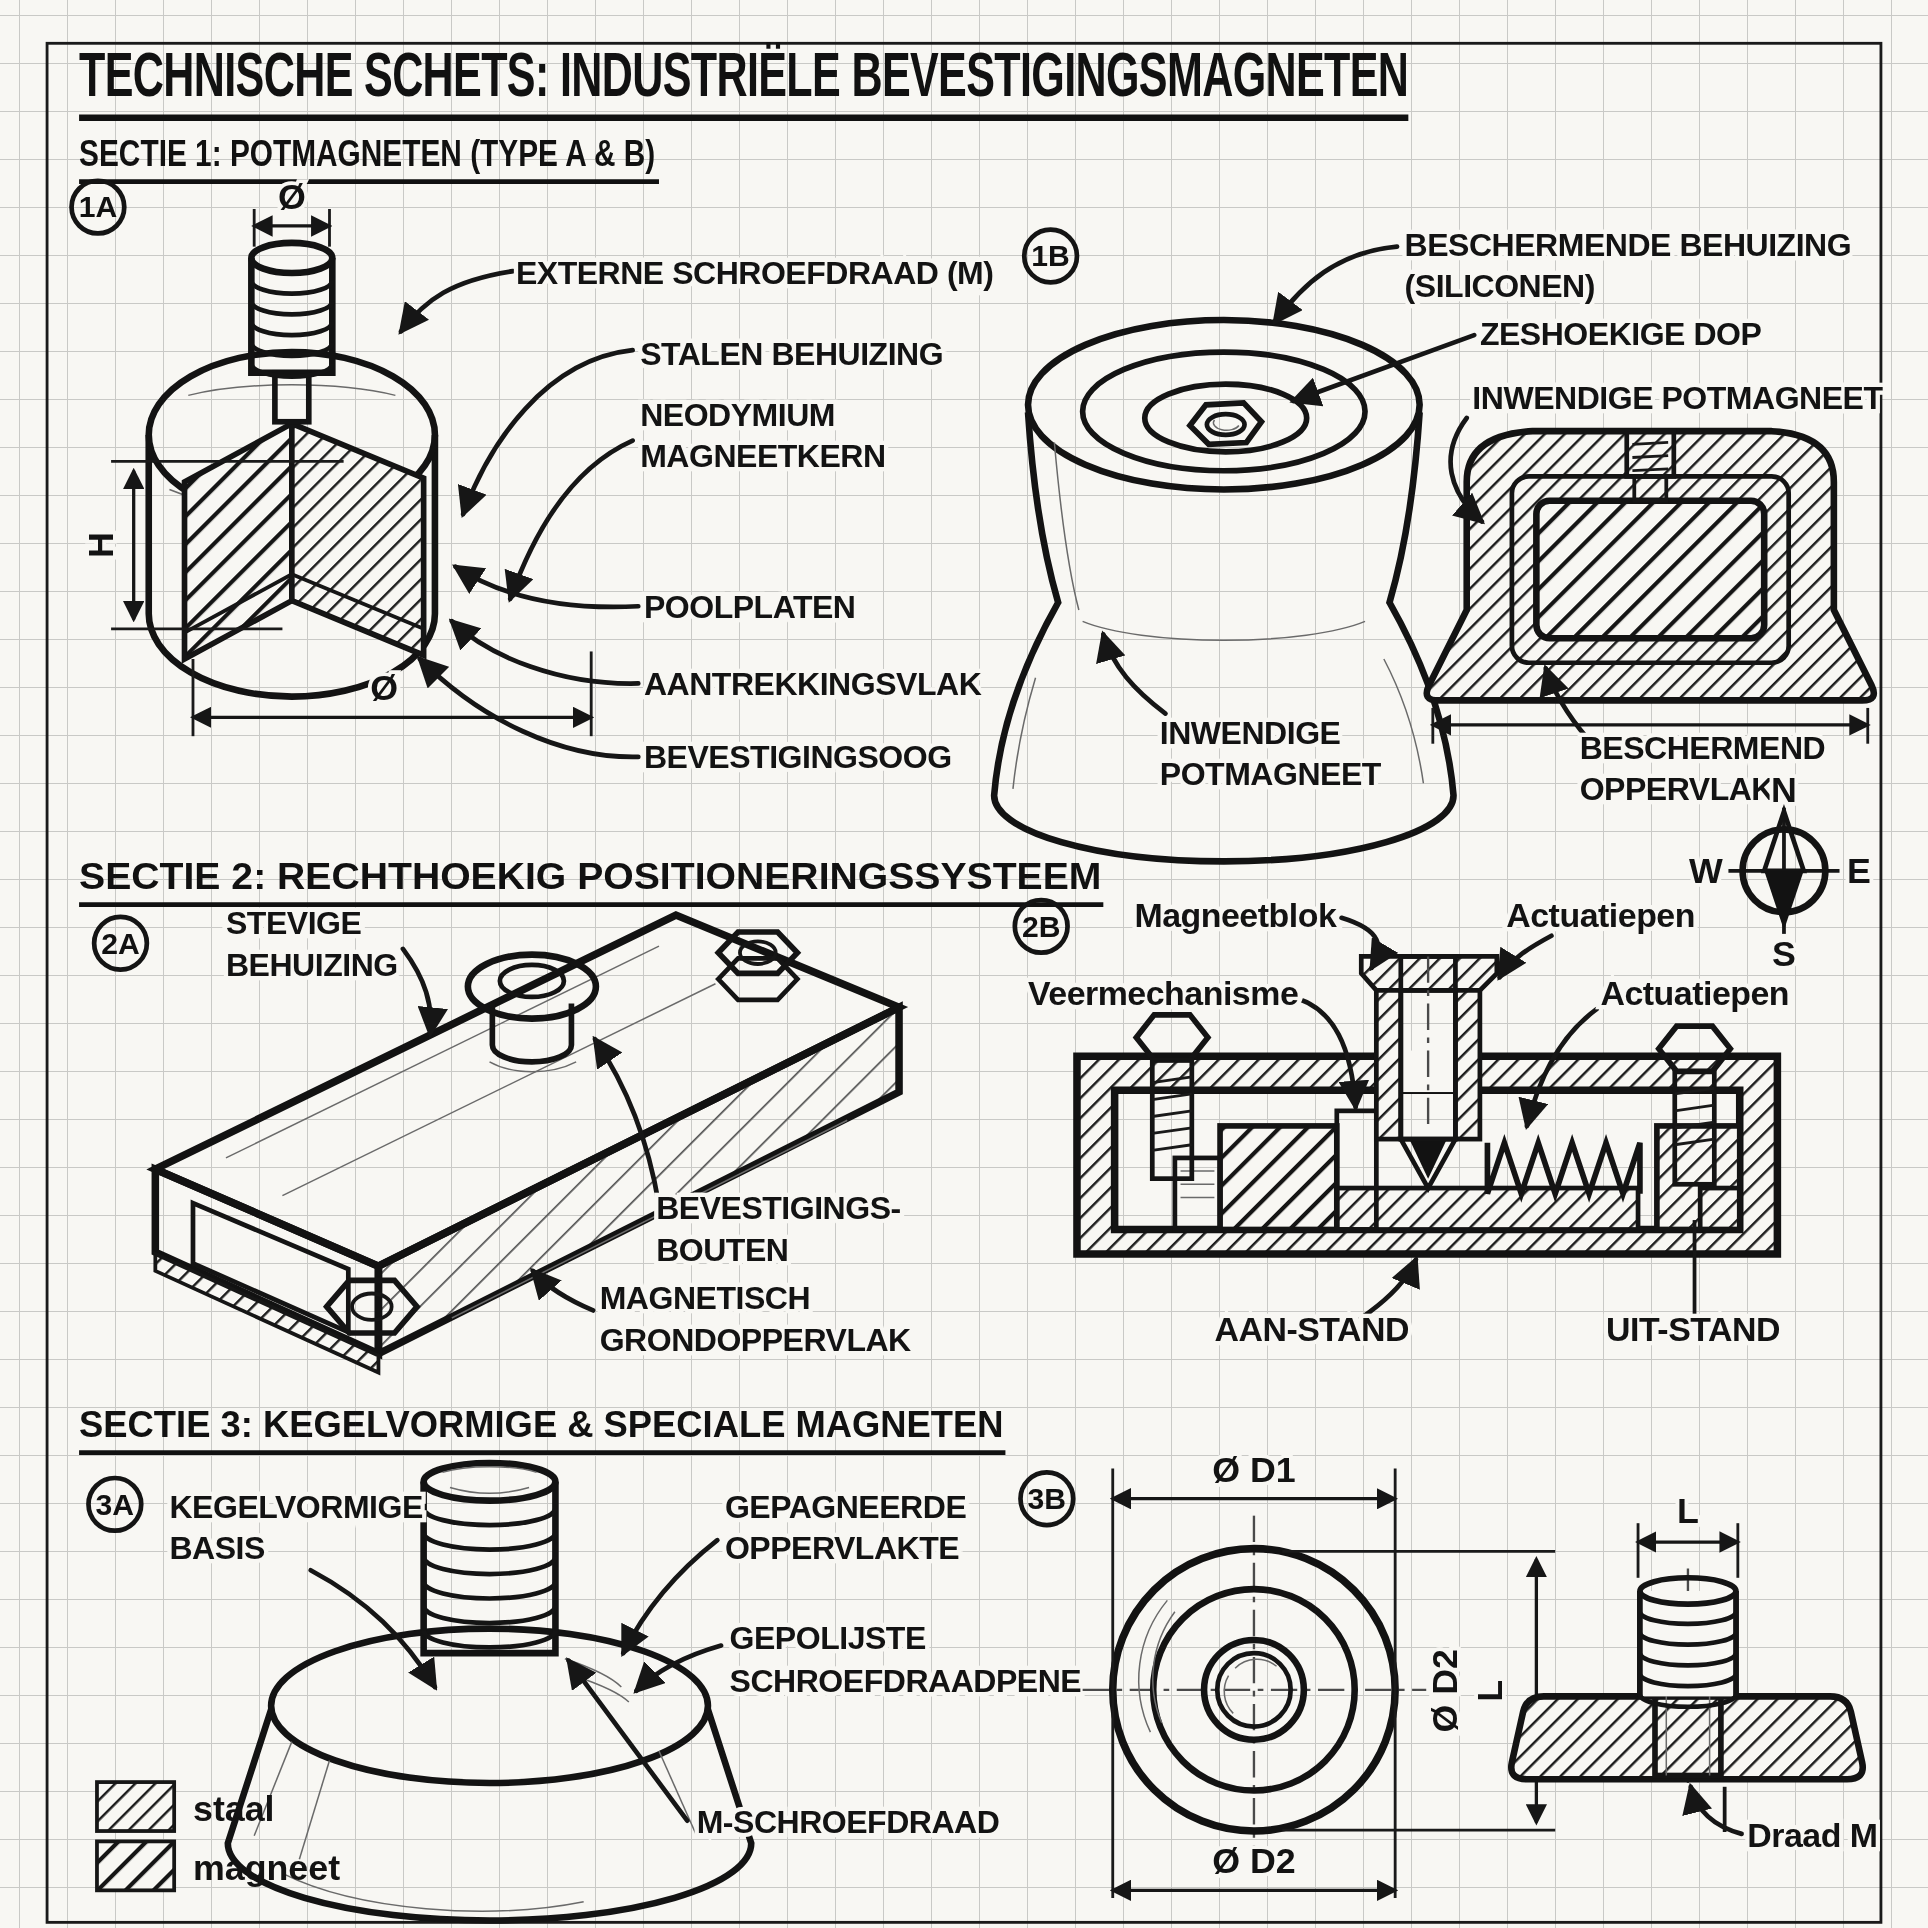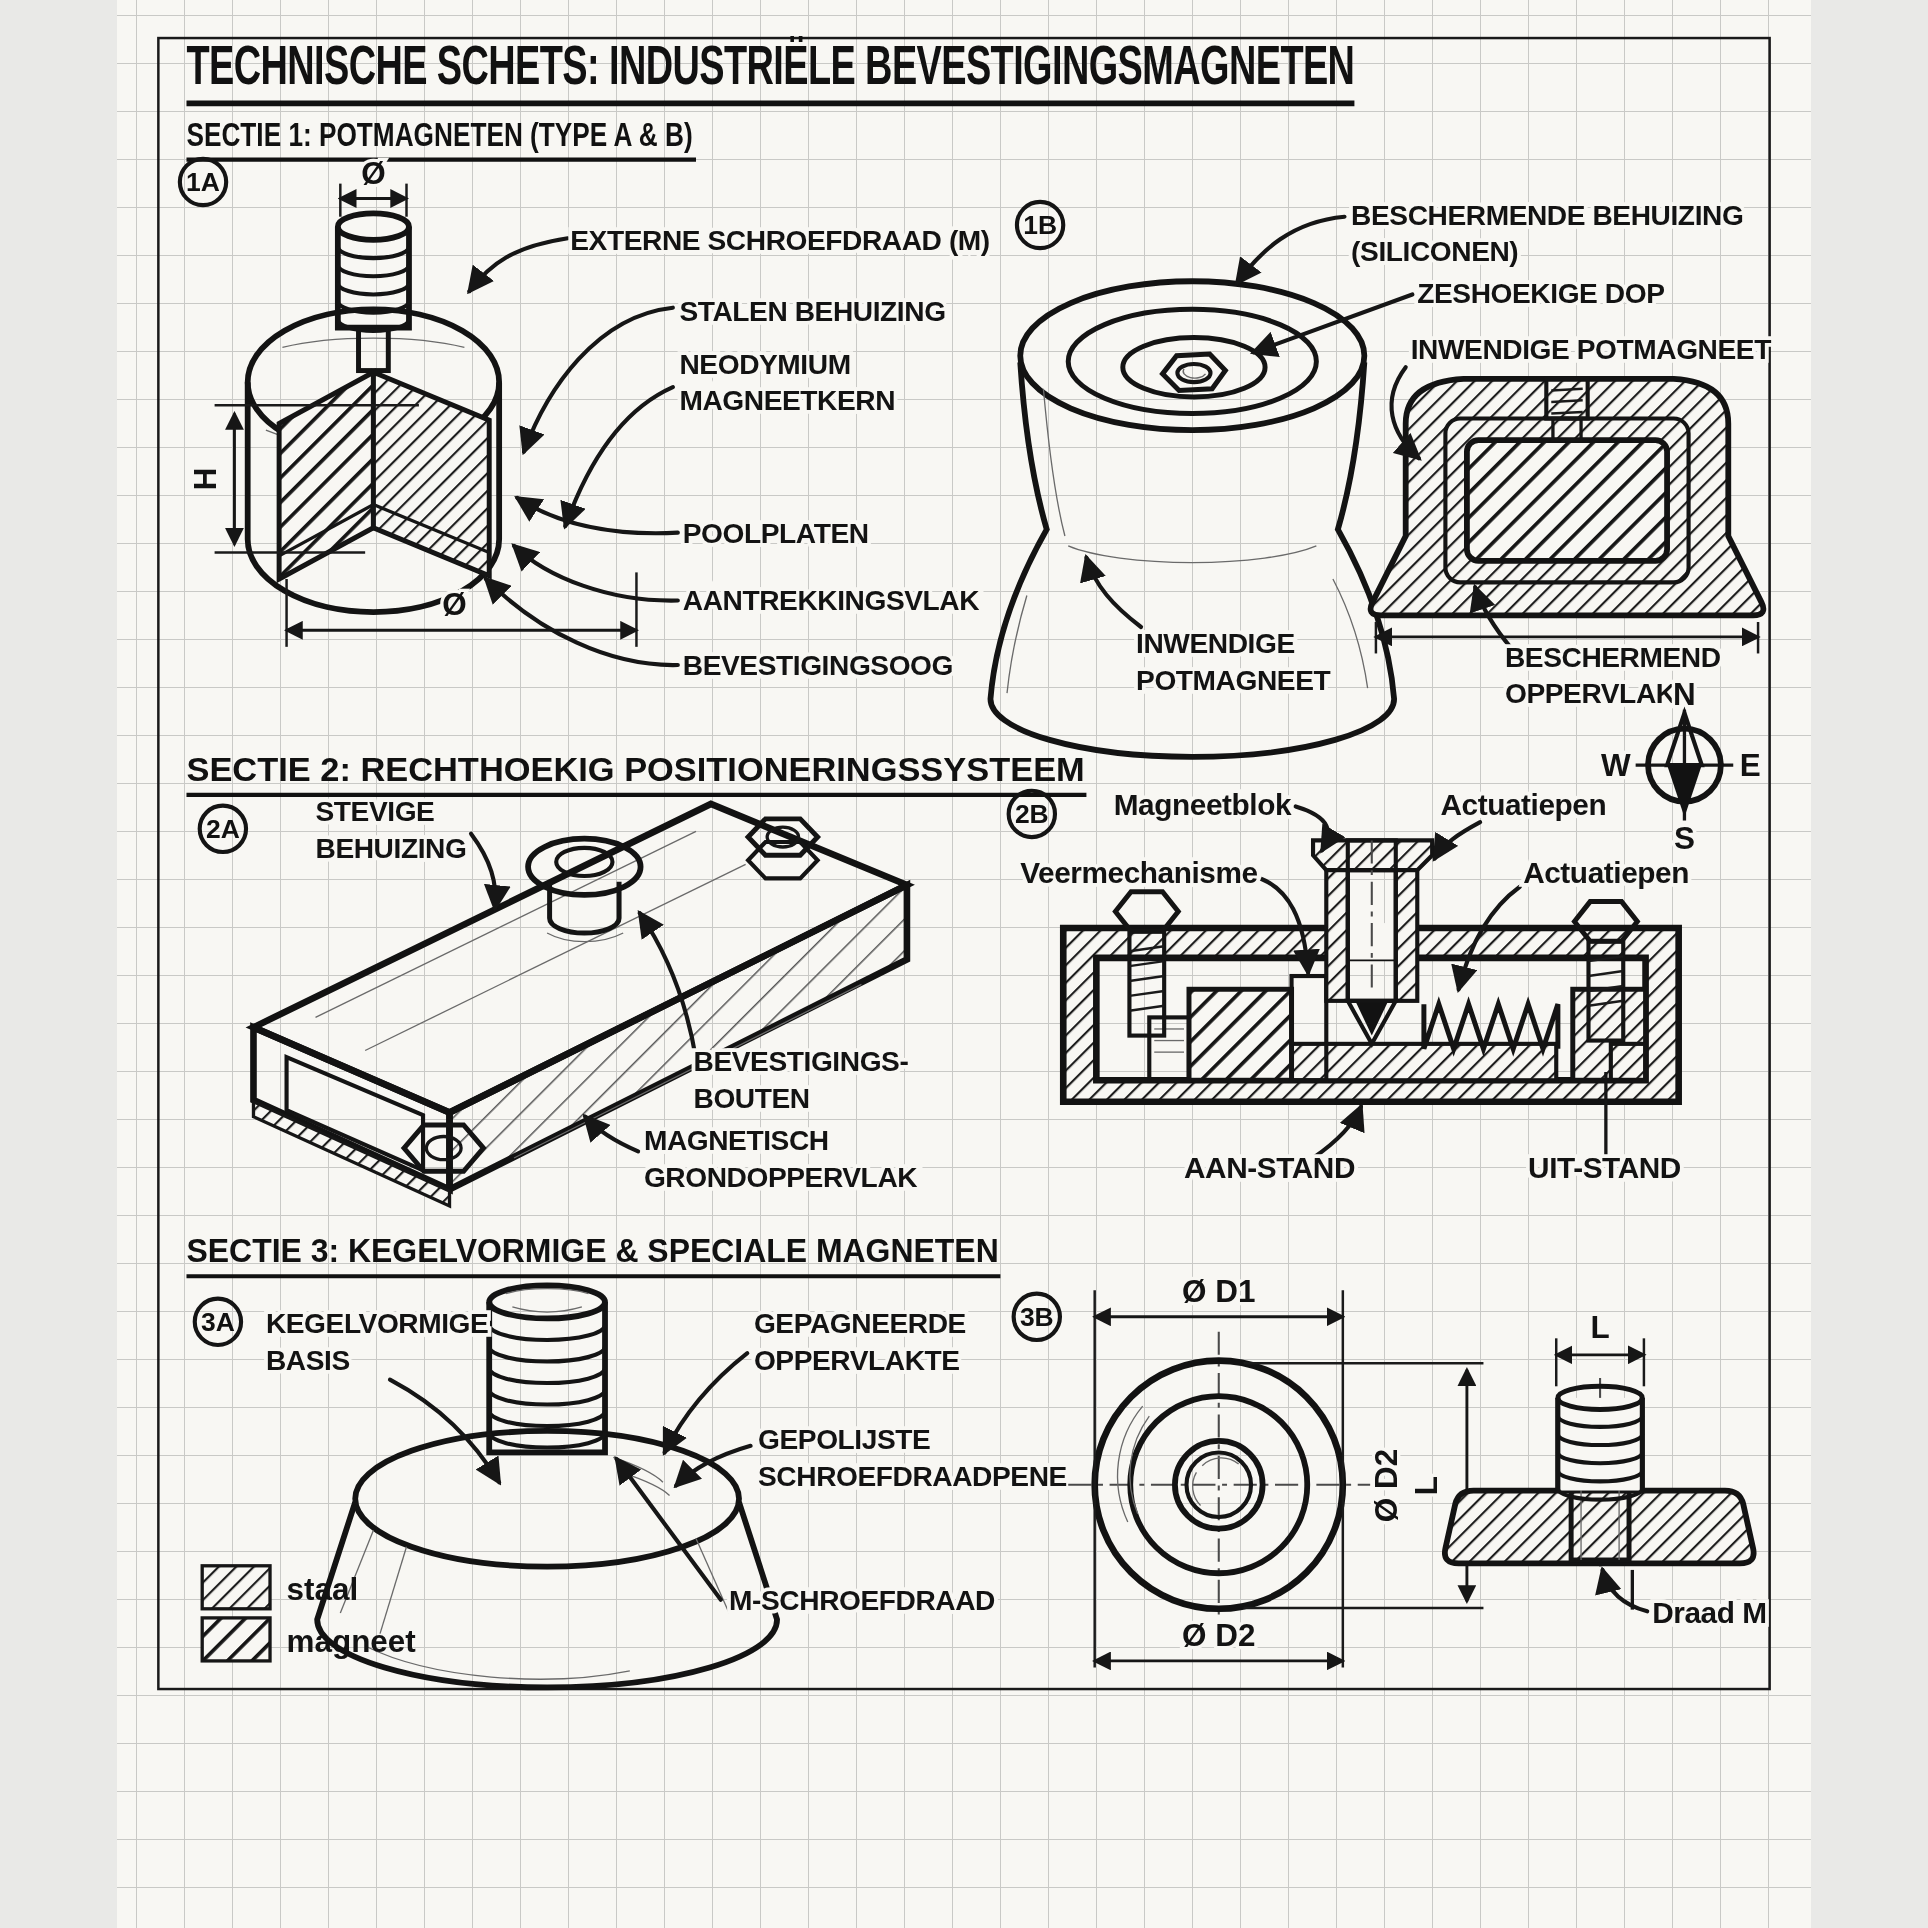--- a/index.html
+++ b/index.html
@@ -1,16 +1,16 @@
 <!DOCTYPE html>
 <html style="font-size:15px"><head>
 <meta charset="utf-8">
 <style>
   html,body{margin:0;padding:0;background:#e9e9e7;}
-  .page{position:relative;width:1694px;height:1928px;margin:0 auto;
+  .page{position:relative;width:1928px;height:1928px;margin:0 auto;
     background-color:#f8f7f3;
     background-image:
       linear-gradient(to right, #c9c9c6 0.9px, transparent 0.9px),
       linear-gradient(to bottom, #c9c9c6 0.9px, transparent 0.9px);
     background-size:48px 48px;background-position:19px 15px;
     font-family:"Liberation Sans",sans-serif;}
   svg{position:absolute;inset:0;}
   .fillp{fill:#f8f7f3}
   .nofill{fill:none}
   .ln2{stroke:#6a6a6a;stroke-width:1.6;fill:none}

